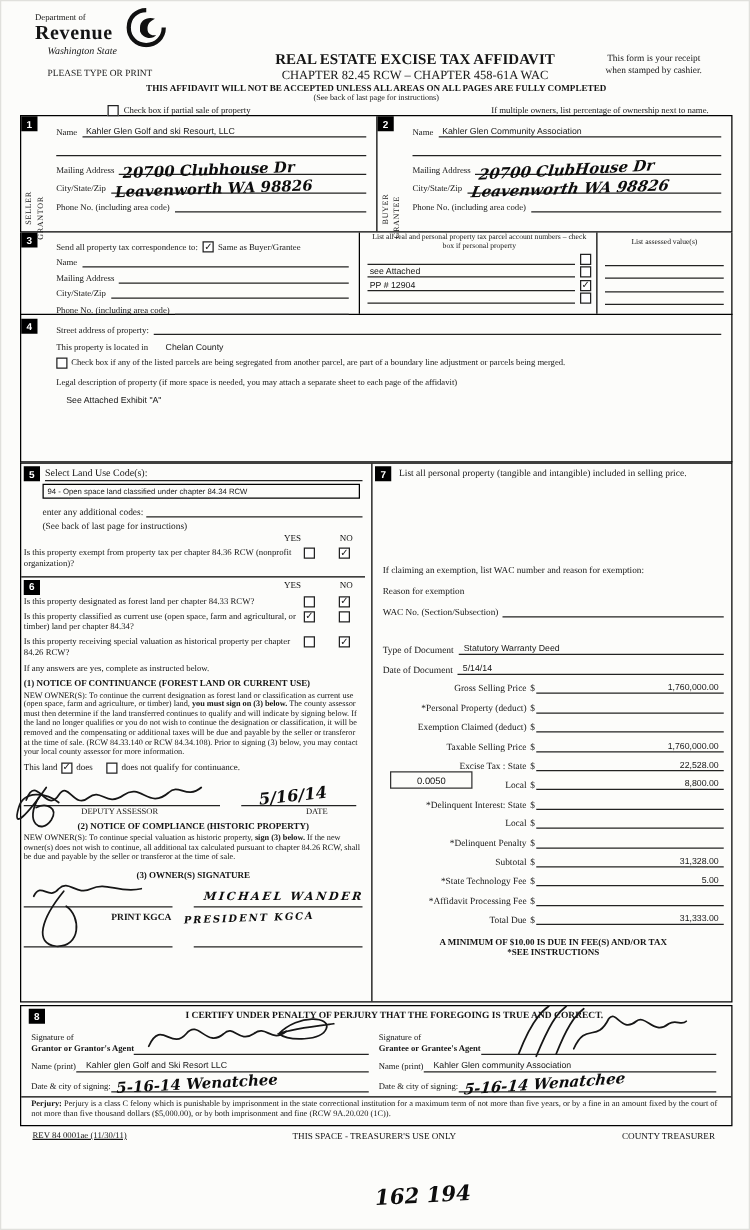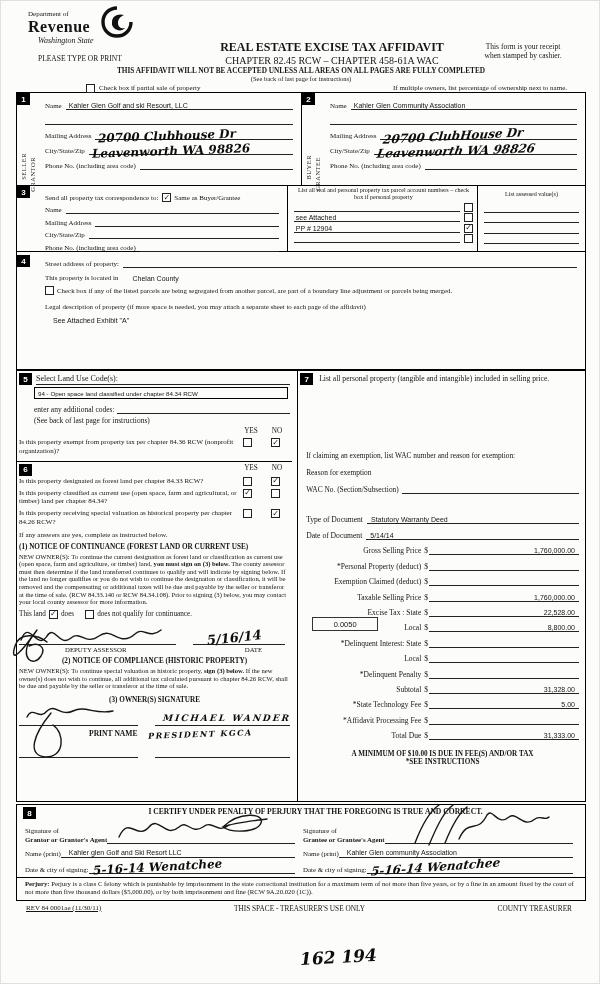--- a/index.html
+++ b/index.html
@@ -71,21 +71,21 @@
   .sec4 .line { display:flex; align-items:flex-end; height:13px; margin-bottom:2px; }
 
   
   .sec57 { height:432px; border:1px solid #000; display:flex; margin-top:0; }
   .colL { width:49.5%; border-right:1px solid #000; padding:0 5px 0 0; position:relative; }
   .colR { width:50.5%; padding:2px 6px 2px 8px; position:relative; }
   .s5 { position:relative; padding:2px 2px 0 2px; }
   .s5title { display:flex; align-items:center; gap:4px; font-size:8px; }
   .codebox { border:1px solid #000; margin:2px 2px 2px 15px; padding:1.5px 3px;
     font-size:6.2px; }
-  .yn { display:flex; justify-content:flex-end; gap:14px; font-size:7.2px; padding-right:8px; }
+  .yn { display:flex; justify-content:flex-end; gap:31px; font-size:7.2px; padding-right:8px; }
   .qrow { display:flex; align-items:flex-start; margin-top:3px; }
   .qrow .qt { flex:1; padding-right:6px; line-height:1.25; font-size:7px; }
   .qrow .cb { margin-left:0; margin-right:19px; }
   .qrow .cb:last-child { margin-right:10px; }
   .s6 { border-top:1px solid #000; margin-top:5px; padding:2px 2px 0 2px; position:relative; }
   .para { font-size:6.6px; line-height:1.16; margin-top:2px; text-align:left; }
   .ntitle { font-size:7.2px; font-weight:bold; margin-top:4px; }
   .qualline { display:flex; align-items:center; gap:3px; margin-top:4px; font-size:7.2px; }
   .sigrow { display:flex; align-items:flex-end; margin-top:16px; }
   .sigline { border-bottom:1px solid #222; position:relative; height:10px; }
@@ -386,21 +386,21 @@
               <path d="M6 16 C 12 4, 18 20, 26 10 C 34 2, 40 16, 52 10 C 64 4, 74 14, 92 10"></path>
               <path d="M30 12 C 12 34, 6 54, 24 56 C 44 57, 44 32, 32 24"></path>
             </svg>
           </span>
           <span style="width:6%"></span>
           <span class="sigline" style="width:50%;">
             <span class="hw" style="position:absolute; left:8px; bottom:2px; font-size:9px; letter-spacing:2px; transform:skewX(-6deg); text-transform:uppercase;">Michael Wander</span>
           </span>
         </div>
         <div class="printrow">
-          <span class="b" style="margin-left:70px; font-size:7.6px;">PRINT NAME</span>
+          <span class="b" style="margin-left:70px; font-size:7.6px;">PRINT KGCA</span>
           <span class="hw" style="margin-left:10px; font-size:8px; letter-spacing:1.5px; transform:rotate(-2deg); text-transform:uppercase;">President KGCA</span>
         </div>
         <div class="ownersig" style="margin-top:10px;">
           <span class="sigline" style="width:44%;"></span>
           <span style="width:6%"></span>
           <span class="sigline" style="width:50%;"></span>
         </div>
       </div>
     </div>
 

